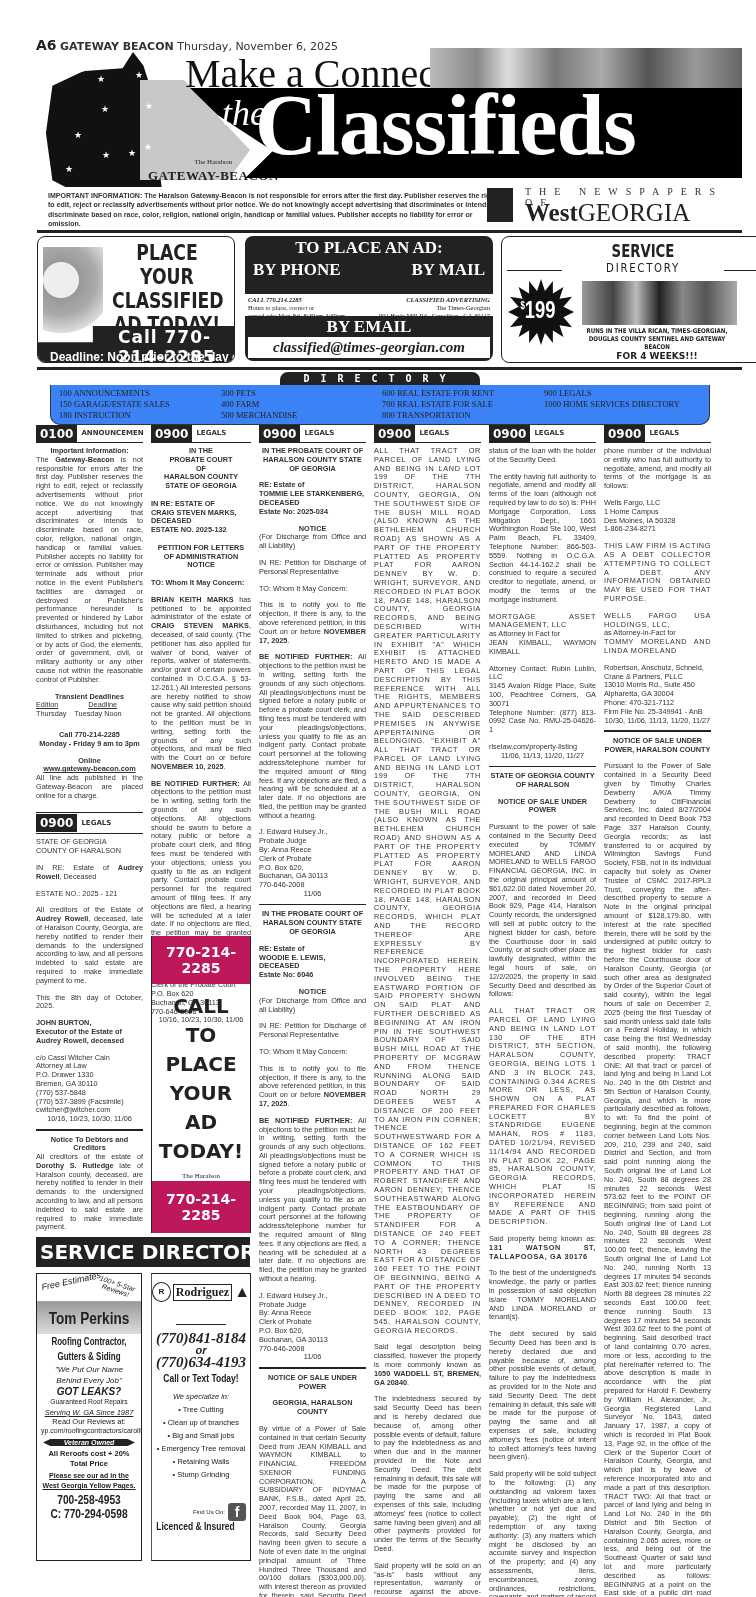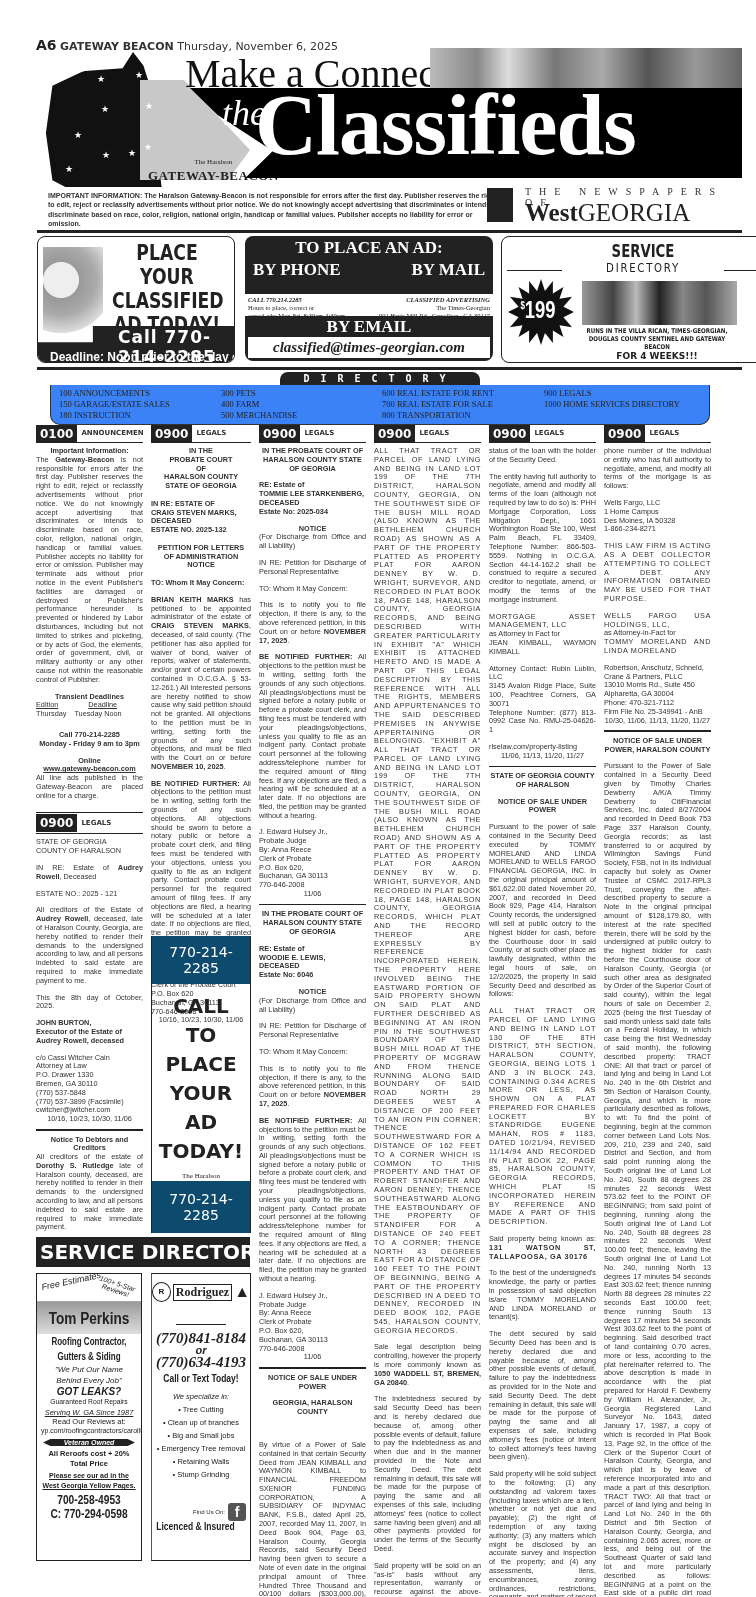--- a/index.html
+++ b/index.html
@@ -60,21 +60,21 @@
 .col p{margin-bottom:8px;text-align:justify}
 .sech{display:flex;align-items:center;height:18px;border-bottom:1.5px solid #222;margin-bottom:4px}
 .sech .num{background:#222;color:#fff;font-size:12px;font-weight:bold;padding:0 4px;height:18px;line-height:18px;font-family:"DejaVu Sans",sans-serif}
 .sech .lbl{font-size:7px;font-weight:bold;margin-left:4px;font-family:"DejaVu Sans",sans-serif}
 .ctr{text-align:center}
 .b{font-weight:bold}
 .caps{text-transform:uppercase;letter-spacing:.6px}
 .hr{height:1.5px;background:#222;margin:5px 0}
 .tr{text-align:center}
 .callbox{border-left:1px solid #222;border-right:1px solid #222}
-.callbox .top{background:#0c4a6e;color:#fff;text-align:center;font-weight:normal;font-size:14px;padding:8px 0;font-family:"DejaVu Sans",sans-serif}
+.callbox .top{background:#be185d;color:#fff;text-align:center;font-weight:bold;font-size:14px;padding:8px 0;font-family:"DejaVu Sans",sans-serif}
 .callbox .big{text-align:center;font-weight:bold;font-size:20px;line-height:29px;font-family:"DejaVu Sans",sans-serif;padding:8px 0 2px}
 .callbox .logo{text-align:center;font-family:"Liberation Serif",serif;padding:4px 0}
 .sd-banner{left:36px;top:1237px;width:214px;height:30px;background:#222;color:#fff;font-weight:bold;font-size:20px;font-family:"DejaVu Sans",sans-serif;line-height:30px;padding-left:4px;white-space:nowrap;overflow:hidden}
 .roof{left:36px;top:1273px;width:106px;height:288px;border:1.5px solid #222;text-align:center;font-family:"Liberation Sans",sans-serif;overflow:hidden}
 .roof .hdr{height:60px;background:linear-gradient(#fff 45%,#999 46%,#ddd)}
 .tree{left:151px;top:1273px;width:100px;height:288px;border:1px solid #222;border-left:1px solid #555;text-align:center;font-family:"Liberation Sans",sans-serif;overflow:hidden}
 </style>
 </head>
 <body>
 
@@ -317,31 +317,31 @@
   <div>J. Edward Hulsey Jr.,</div>
     <div>Probate Judge</div>
     <div>By: Anna Reece</div>
     <div>Clerk of Probate</div>
     <div>P.O. Box 620,</div>
     <div>Buchanan, GA 30113</div>
     <div>770-646-2008</div>
   <div class="tr">11/06</div>
   <div class="hr"></div>
   <div class="ctr b" style="margin-bottom:8px">NOTICE OF SALE UNDER POWER</div>
-  <div class="ctr b" style="margin-bottom:24px">GEORGIA, HARALSON COUNTY</div>
+  <div class="ctr b" style="margin-bottom:8px">GEORGIA, HARALSON COUNTY</div>
   <p>By virtue of a Power of Sale contained in that certain Security Deed from JEAN KIMBALL and WAYMON KIMBALL to FINANCIAL FREEDOM SXENIOR FUNDING CORPORATION, A SUBSIDIARY OF INDYMAC BANK, F.S.B., dated April 25, 2007, recorded May 11, 2007, in Deed Book 904, Page 63, Haralson County, Georgia Records, said Security Deed having been given to secure a Note of even date in the original principal amount of Three Hundred Three Thousand and 00/100 dollars ($303,000.00), with interest thereon as provided for therein, said Security Deed having been last sold, assigned and transferred to Mortgage Asset Management, LLC, there will be sold at public outcry to the highest bidder for cash at the Haralson County Courthouse, within the legal hours of sale on the first Tuesday in December, 2025, all property described in said Security Deed including but not limited to the following described property:</p>
 </div>
 
 <div class="col" style="left:374px;width:107px;height:1172px;overflow:hidden">
   <div class="sech">
       <span class="num">0900</span>
       <span class="lbl">LEGALS</span>
     </div>
   <p class="caps">ALL THAT TRACT OR PARCEL OF LAND LYING AND BEING IN LAND LOT 199 OF THE 7TH DISTRICT, HARALSON COUNTY, GEORGIA, ON THE SOUTHWEST SIDE OF THE BUSH MILL ROAD (ALSO KNOWN AS THE BETHLEHEM CHURCH ROAD) AS SHOWN AS A PART OF THE PROPERTY PLATTED AS PROPERTY PLAT FOR AARON DENNEY BY W. D. WRIGHT, SURVEYOR, AND RECORDED IN PLAT BOOK 18, PAGE 148, HARALSON COUNTY, GEORGIA RECORDS, AND BEING DESCRIBED WITH GREATER PARTICULARITY IN EXHIBIT "A" WHICH EXHIBIT IS ATTACHED HERETO AND IS MADE A PART OF THIS LEGAL DESCRIPTION BY THIS REFERENCE WITH ALL THE RIGHTS, MEMBERS AND APPURTENANCES TO THE SAID DESCRIBED PREMISES IN ANYWISE APPERTAINING OR BELONGING. "EXHIBIT A" ALL THAT TRACT OR PARCEL OF LAND LYING AND BEING IN LAND LOT 199 OF THE 7TH DISTRICT, HARALSON COUNTY, GEORGIA, ON THE SOUTHWEST SIDE OF THE BUSH MILL ROAD (ALSO KNOWN AS THE BETHLEHEM CHURCH ROAD) AND SHOWN AS A PART OF THE PROPERTY PLATTED AS PROPERTY PLAT FOR AARON DENNEY BY W. D. WRIGHT, SURVEYOR, AND RECORDED IN PLAT BOOK 18, PAGE 148, HARALSON COUNTY, GEORGIA RECORDS, WHICH PLAT AND THE RECORD THEREOF ARE EXPRESSLY BY REFERENCE INCORPORATED HEREIN. THE PROPERTY HERE INVOLVED BEING THE EASTWARD PORTION OF SAID PROPERTY SHOWN ON SAID PLAT AND FURTHER DESCRIBED AS BEGINNING AT AN IRON PIN IN THE SOUTHWEST BOUNDARY OF SAID BUSH MILL ROAD AT THE PROPERTY OF MCGRAW AND FROM THENCE RUNNING ALONG SAID BOUNDARY OF SAID ROAD NORTH 29 DEGREES WEST A DISTANCE OF 200 FEET TO AN IRON PIN CORNER; THENCE SOUTHWESTWARD FOR A DISTANCE OF 162 FEET TO A CORNER WHICH IS COMMON TO THIS PROPERTY AND THAT OF ROBERT STANDIFER AND AARON DENNEY; THENCE SOUTHEASTWARD ALONG THE EASTBOUNDARY OF THE PROPERTY OF STANDIFER FOR A DISTANCE OF 240 FEET TO A CORNER; THENCE NORTH 43 DEGREES EAST FOR A DISTANCE OF 160 FEET TO THE POINT OF BEGINNING, BEING A PART OF THE PROPERTY DESCRIBED IN A DEED TO DENNEY, RECORDED IN DEED BOOK 102, PAGE 545, HARALSON COUNTY, GEORGIA RECORDS.</p>
-  <p><span>Sale legal description being controlling, however the property is more commonly known as </span><b>1050 WADDELL ST, BREMEN, GA 20840</b>.</p>
+  <p><span>Said legal description being classified, however the property is more commonly known as </span><b>1050 WADDELL ST, BREMEN, GA 20840</b>.</p>
   <p>The indebtedness secured by said Security Deed has been and is hereby declared due because of, among other possible events of default, failure to pay the indebtedness as and when due and in the manner provided in the Note and Security Deed. The debt remaining in default, this sale will be made for the purpose of paying the same and all expenses of this sale, including attorneys' fees (notice to collect same having been given) and all other payments provided for under the terms of the Security Deed.</p>
   <p>Said property will be sold on an "as-is" basis without any representation, warranty or recourse against the above-named or the undersigned. The sale will also be subject to the following items which may affect the title: any outstanding ad valorem taxes (including taxes which are a lien, whether or not now due and payable); the right of redemption of any taxing authority; matters which would be disclosed by an accurate survey or by an inspection of the property; all zoning ordinances; assessments; liens; encumbrances; restrictions; covenants, and any other matters of record superior to said Security Deed.</p>
 
 </div>
 
 <div class="col" style="left:489px;width:107px;height:1172px;overflow:hidden">
   <div class="sech">
       <span class="num">0900</span>
       <span class="lbl">LEGALS</span>
     </div>

